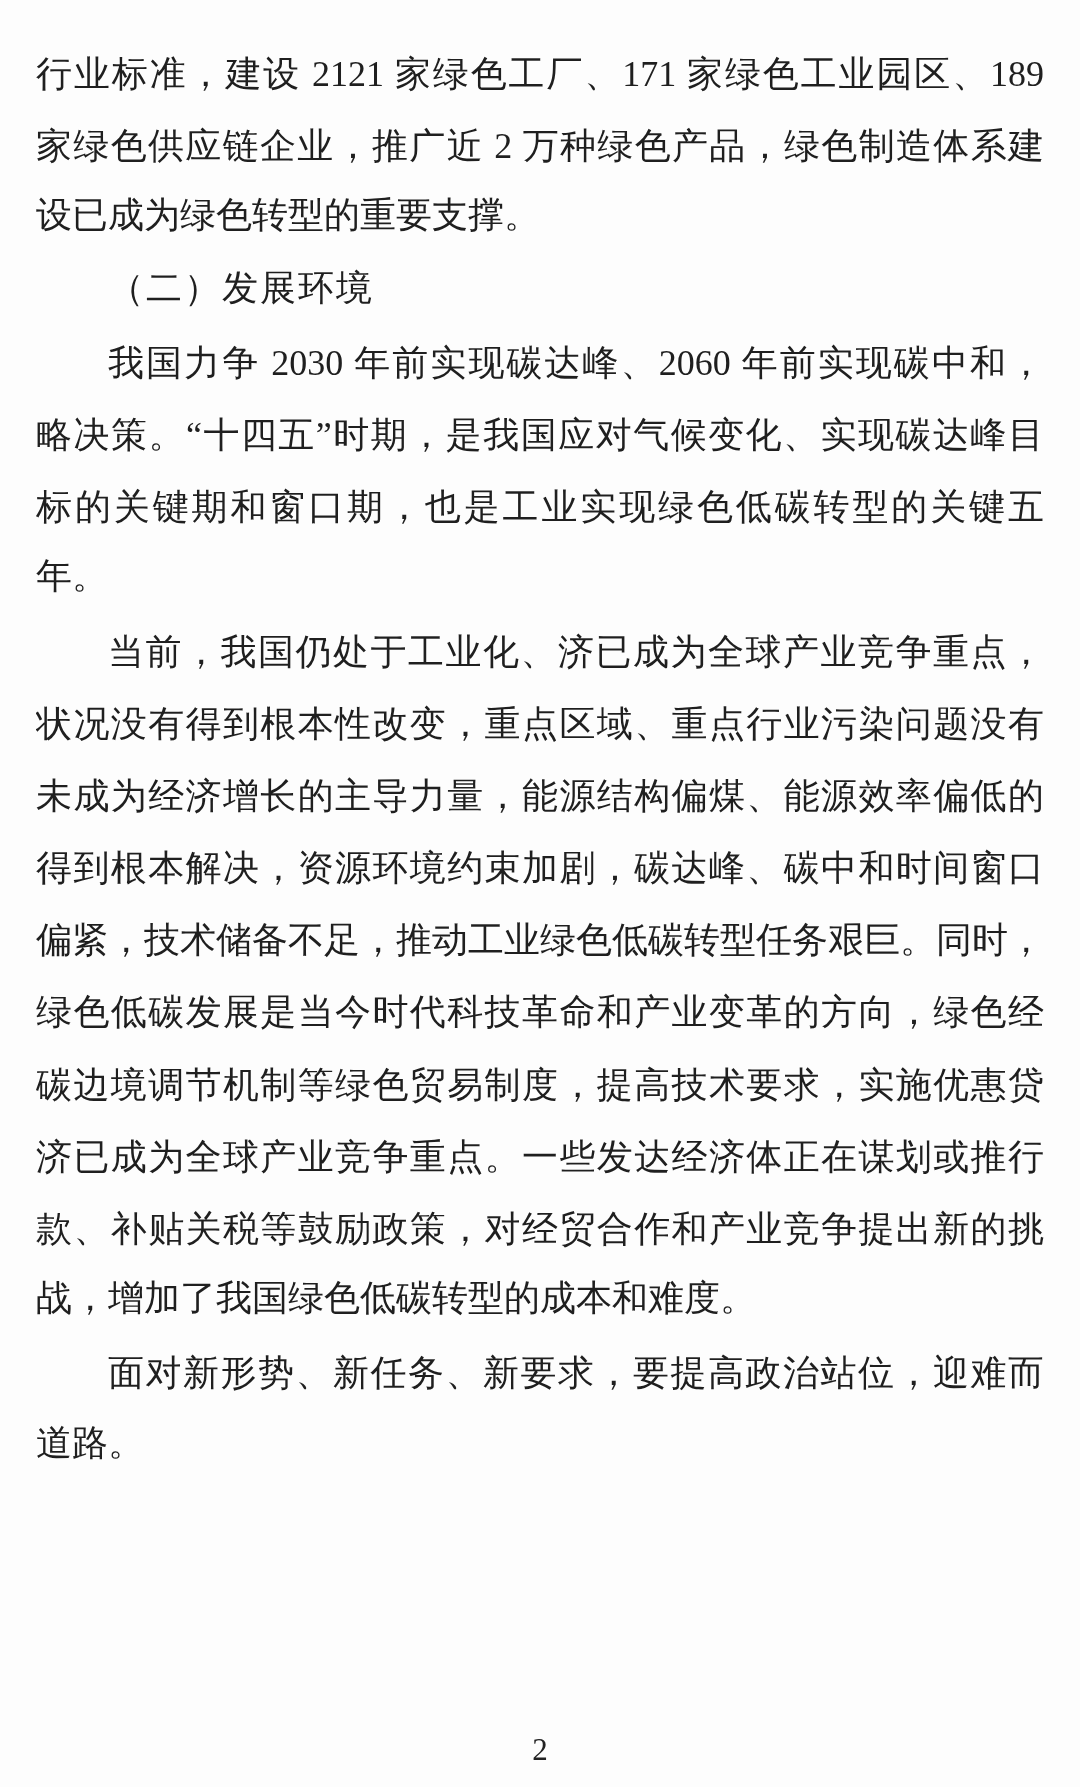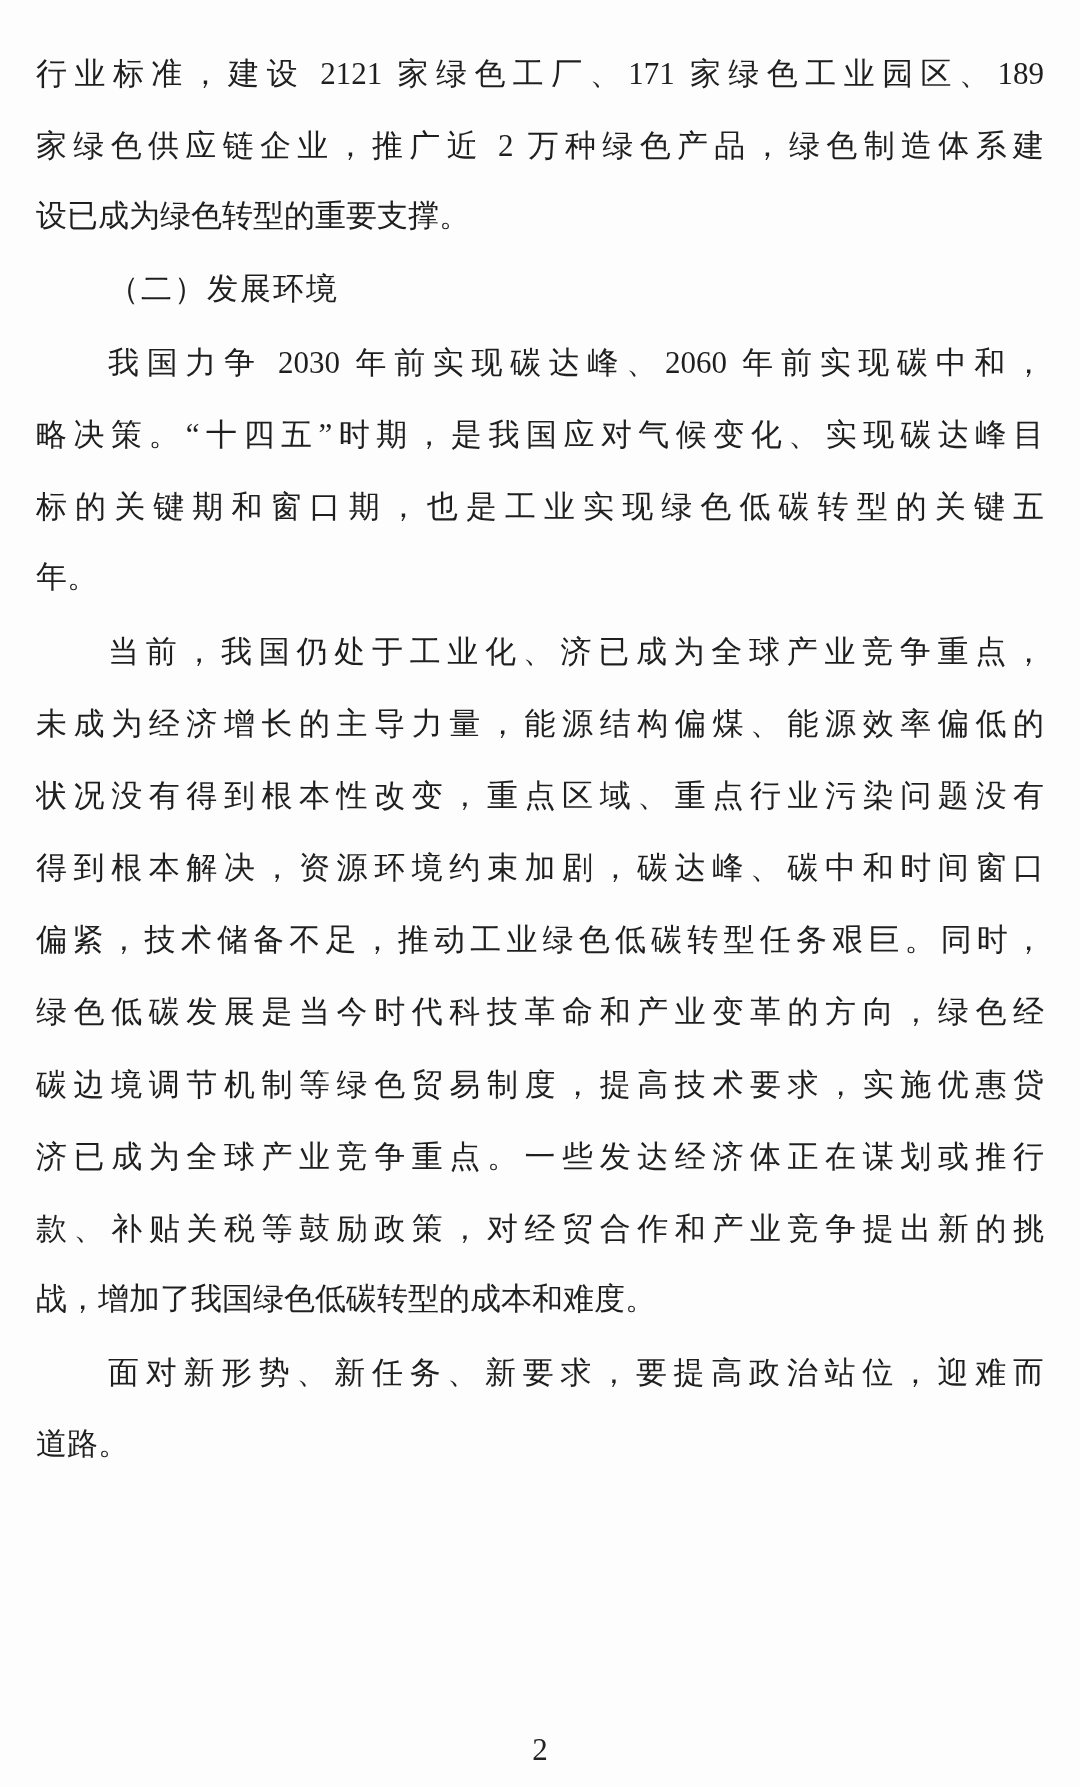--- a/index.html
+++ b/index.html
@@ -18,21 +18,21 @@
   }
   .content {
     position: absolute;
     top: 38px;
     left: 36px;
     width: 1008px;
   }
   .line {
     height: 72.2px;
     line-height: 72.2px;
-    font-size: 31px;
+    font-size: 36px;
     white-space: nowrap;
     text-align: justify;
     text-align-last: justify;
     overflow: hidden;
   }
   .line.short {
     text-align: left;
     text-align-last: left;
     font-family: Liberation Mono, monospace;
   }
@@ -61,22 +61,22 @@
   <div class="content">
     <div class="line">行业标准，建设 2121 家绿色工厂、171 家绿色工业园区、189</div>
     <div class="line">家绿色供应链企业，推广近 2 万种绿色产品，绿色制造体系建</div>
     <div class="line short">设已成为绿色转型的重要支撑。</div>
     <div class="line short indent heading">（二）发展环境</div>
     <div class="line indent">我国力争 2030 年前实现碳达峰、2060 年前实现碳中和，</div>
     <div class="line">略决策。“十四五”时期，是我国应对气候变化、实现碳达峰目</div>
     <div class="line">标的关键期和窗口期，也是工业实现绿色低碳转型的关键五</div>
     <div class="line short">年。</div>
     <div class="line indent">当前，我国仍处于工业化、济已成为全球产业竞争重点，</div>
+    <div class="line">状况没有得到根本性改变，重点区域、重点行业污染问题没有</div>
     <div class="line">未成为经济增长的主导力量，能源结构偏煤、能源效率偏低的</div>
-    <div class="line">状况没有得到根本性改变，重点区域、重点行业污染问题没有</div>
     <div class="line">得到根本解决，资源环境约束加剧，碳达峰、碳中和时间窗口</div>
     <div class="line">偏紧，技术储备不足，推动工业绿色低碳转型任务艰巨。同时，</div>
     <div class="line">绿色低碳发展是当今时代科技革命和产业变革的方向，绿色经</div>
     <div class="line">碳边境调节机制等绿色贸易制度，提高技术要求，实施优惠贷</div>
     <div class="line">济已成为全球产业竞争重点。一些发达经济体正在谋划或推行</div>
     <div class="line">款、补贴关税等鼓励政策，对经贸合作和产业竞争提出新的挑</div>
     <div class="line short">战，增加了我国绿色低碳转型的成本和难度。</div>
     <div class="line indent">面对新形势、新任务、新要求，要提高政治站位，迎难而</div>
     <div class="line short">道路。</div>
   </div>

